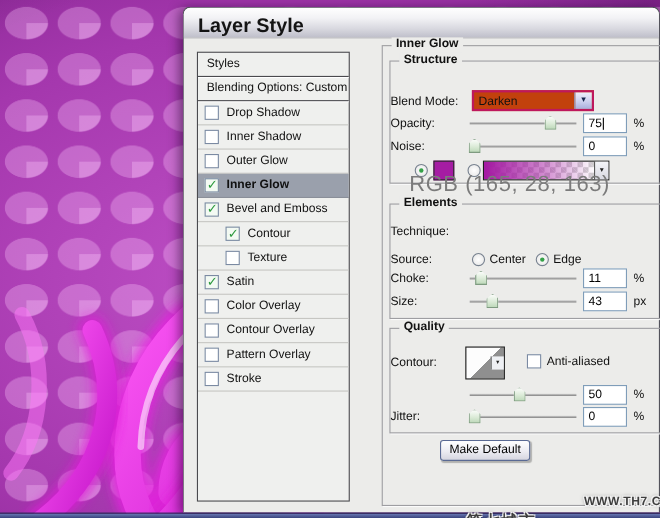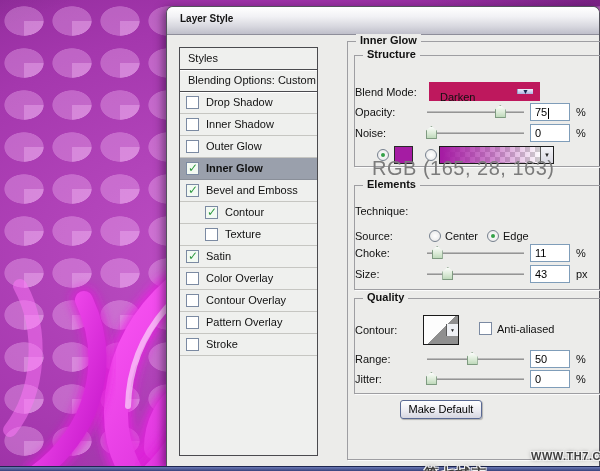--- a/index.html
+++ b/index.html
@@ -22,21 +22,21 @@
   }
   .art { position:absolute; left:0; top:0; }
 
   
   .dialog { position:absolute; left:166px; top:6px; width:434px; height:460px;
     background:#ececea; border:1px solid #53535c; border-bottom:none;
     border-radius:7px 7px 0 0; box-shadow:-3px 2px 10px rgba(30,0,40,.5); }
   .titlebar { position:absolute; left:0; top:0; right:0; height:28px;
     background:linear-gradient(#ffffff, #f2f2f5 35%, #d9d9e0 70%, #bfbfca 100%);
     border-bottom:1px solid #8e8e9a; border-radius:6px 6px 0 0; }
-  .title { position:absolute; left:13px; top:6px; font-size:10px; font-weight:bold; color:#141414; }
+  .title { position:absolute; left:13px; top:6px; font-size:18px; font-weight:bold; color:#141414; }
 
   
   .list { position:absolute; left:12px; top:40px; width:139px; height:409px;
     background:#eff0ee; border:1px solid #4a4a4e; }
   .lrow { position:relative; height:22px; line-height:21px; font-size:11px; color:#111;
     border-bottom:1px solid #c6c6c2; display:flex; align-items:center; padding-left:6px; }
   .lrow.hdr { border-bottom:1px solid #4a4a4e; box-shadow:0 1px 0 #fff; padding-left:8px; }
   .lrow.indent { padding-left:25px; }
   .lrow.sel { background:#9aa0ac; font-weight:bold; border-bottom-color:#8a8f99; }
   .cb { width:13px; height:13px; background:#fff; border:1px solid #7b8aa2; margin-right:7px;
@@ -46,21 +46,21 @@
   .cb.on { background:#f3faf3; }
   .cb.on .mark { display:block; }
 
   
   .grp { position:absolute; border:1px solid #9e9ea2; box-shadow:1px 1px 0 rgba(255,255,255,.8); }
   .legend { position:absolute; top:-8px; left:8px; background:#ececea; padding:0 4px;
     font-size:11px; font-weight:bold; color:#111; white-space:nowrap; }
   .lbl { position:absolute; font-size:11px; color:#111; text-align:left; line-height:19px; white-space:nowrap; }
   .unit { position:absolute; font-size:11px; color:#111; line-height:18px; }
 
-  .combo { position:absolute; height:19px; background:#be185d; border:7px solid #be185d;
+  .combo { position:absolute; height:19px; background:#c2410c; border:2px solid #be185d;
     font-size:11px; line-height:17px; color:#111; padding-left:4px; }
   .combo .cbtn { position:absolute; right:0; top:0; bottom:0; width:16px;
     background:linear-gradient(#eef0fb,#c9cdee 60%,#aab0dd); border-left:1px solid #95a0c8;
     display:flex; align-items:center; justify-content:center; font-size:7px; color:#17264d; }
 
   .vbox { position:absolute; width:40px; height:18px; background:#fff; border:1px solid #7f9db9;
     font-size:11px; line-height:16px; padding-left:4px; color:#000; }
   .vbox .caret { display:inline-block; width:1px; height:11px; background:#000;
     vertical-align:middle; margin-left:1px; }
 
@@ -284,21 +284,20 @@
     <div class="grp" style="left:187px;top:291px;width:256px;height:96px;">
       <span class="legend">Quality</span>
 
       <span class="lbl" style="left:0;top:16px;width:64px;line-height:30px;">Contour:</span>
       <div class="ct" style="left:68px;top:16px;">
         <span class="arr">▼</span>
       </div>
       <span class="cb" style="position:absolute;left:124px;top:23px;"></span>
       <span class="lbl" style="left:142px;top:21px;text-align:left;">Anti-aliased</span>
 
-      <span class="lbl" style="left:0;top:51px;width:64px;">Range:</span>
       <div class="slider" style="left:72px;top:51px;width:97px;">
         <div class="track"></div>
         <div class="thumb" style="left: 46%;"></div>
       </div>
       <div class="vbox" style="left:175px;top:51px;"><span>50</span></div>
       <span class="unit" style="left:221px;top:51px;">%</span>
 
       <span class="lbl" style="left:0;top:71px;width:64px;">Jitter:</span>
       <div class="slider" style="left:72px;top:71px;width:97px;">
         <div class="track"></div>

